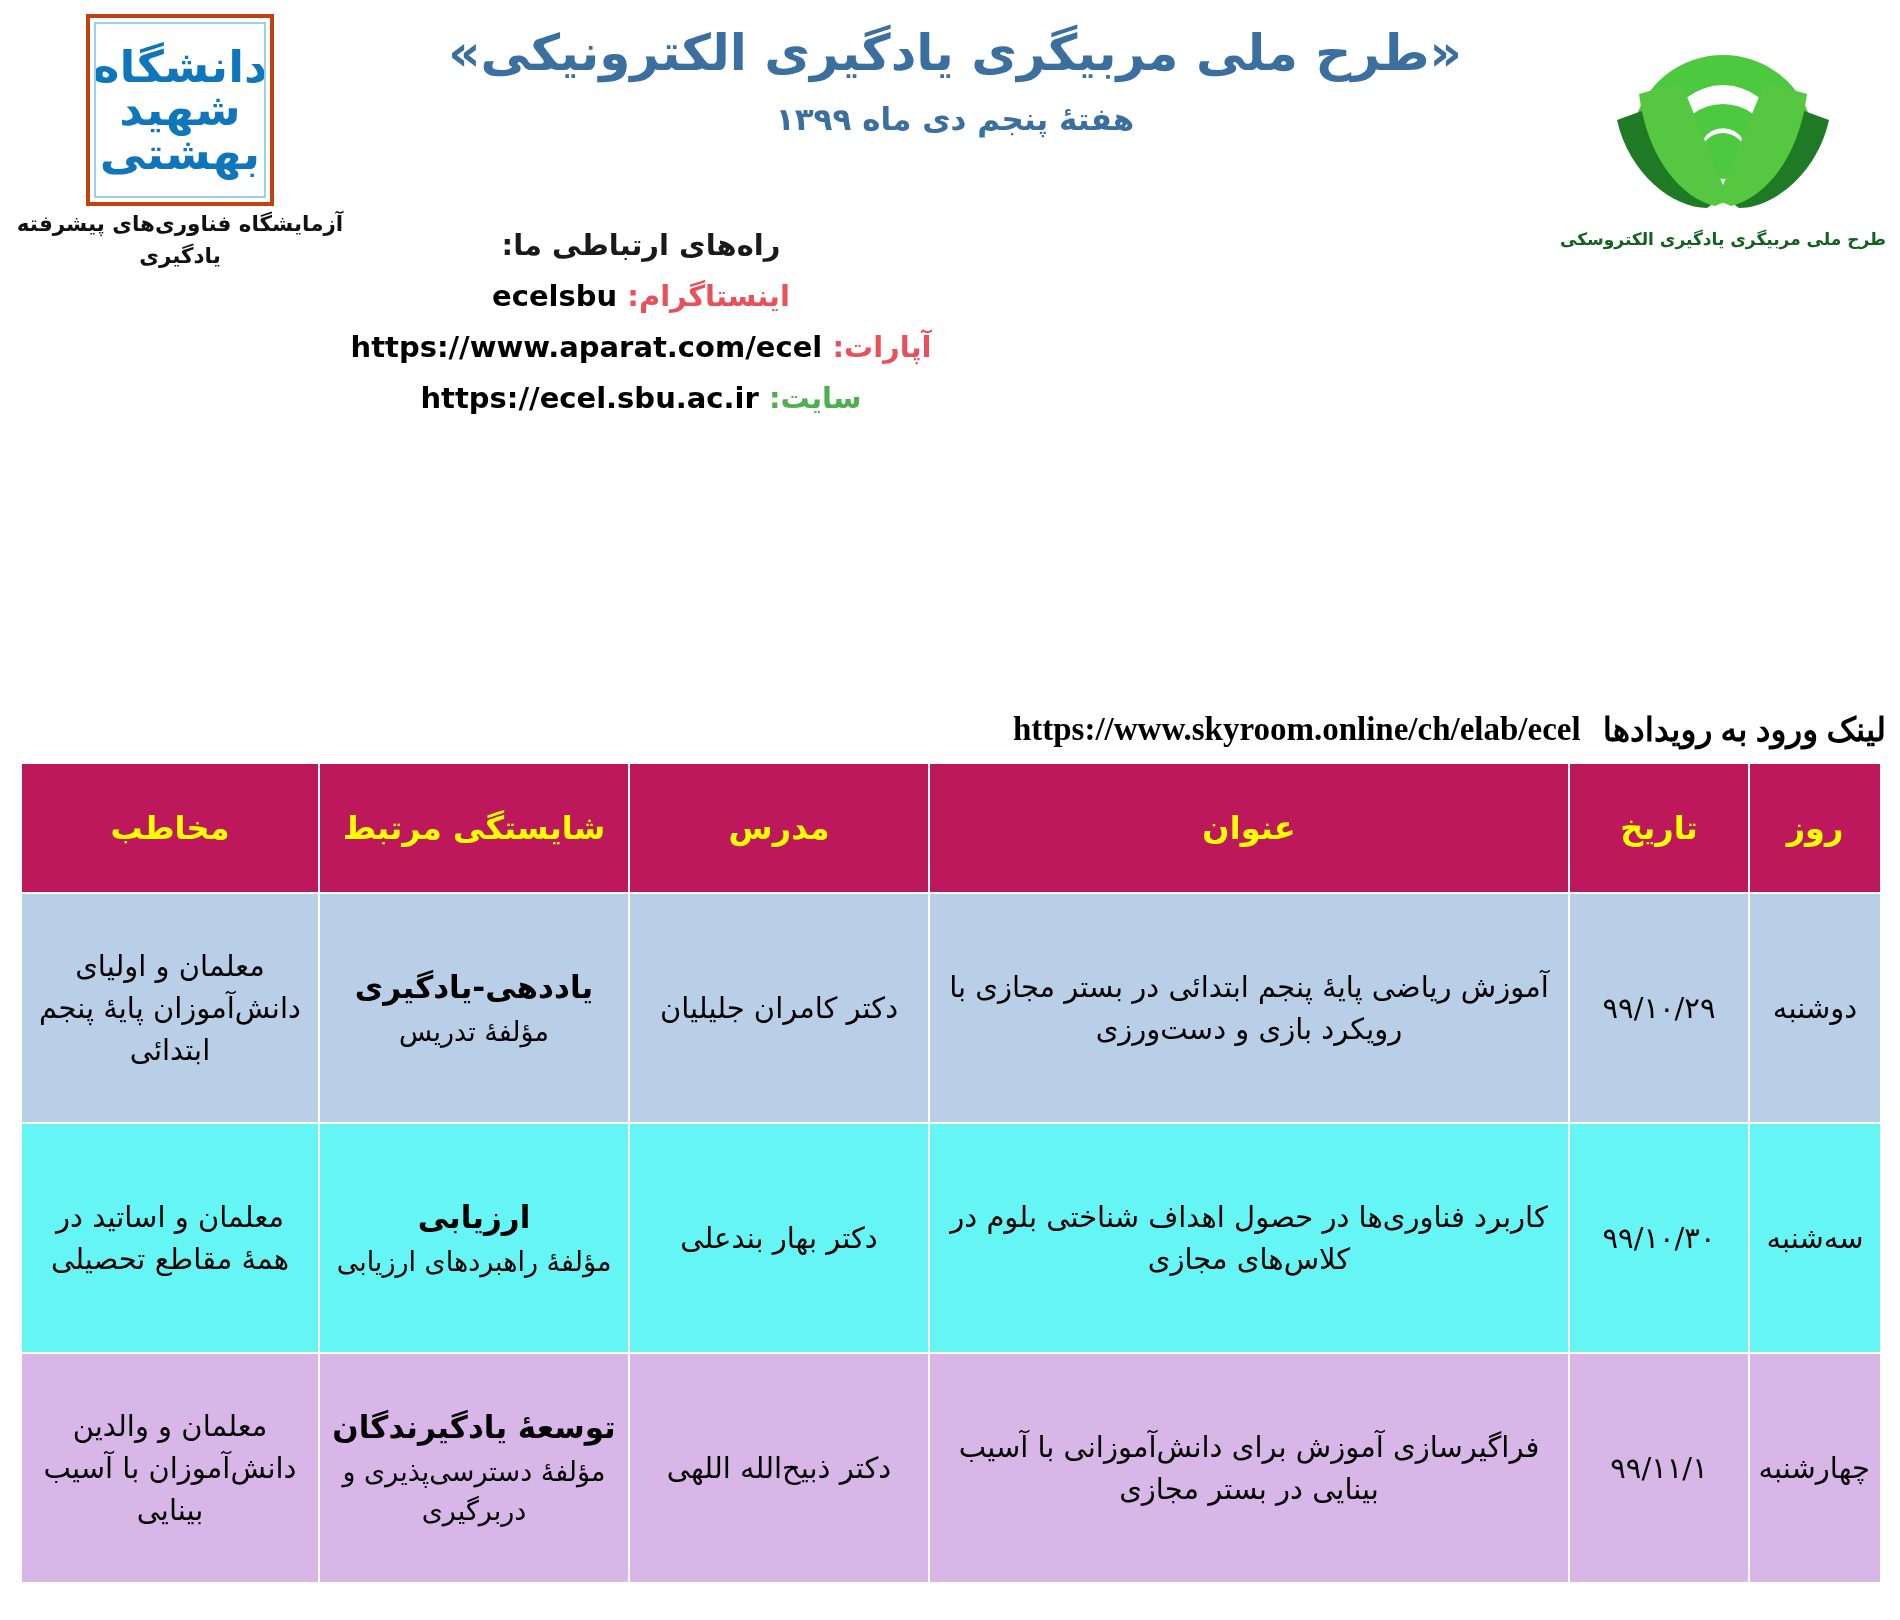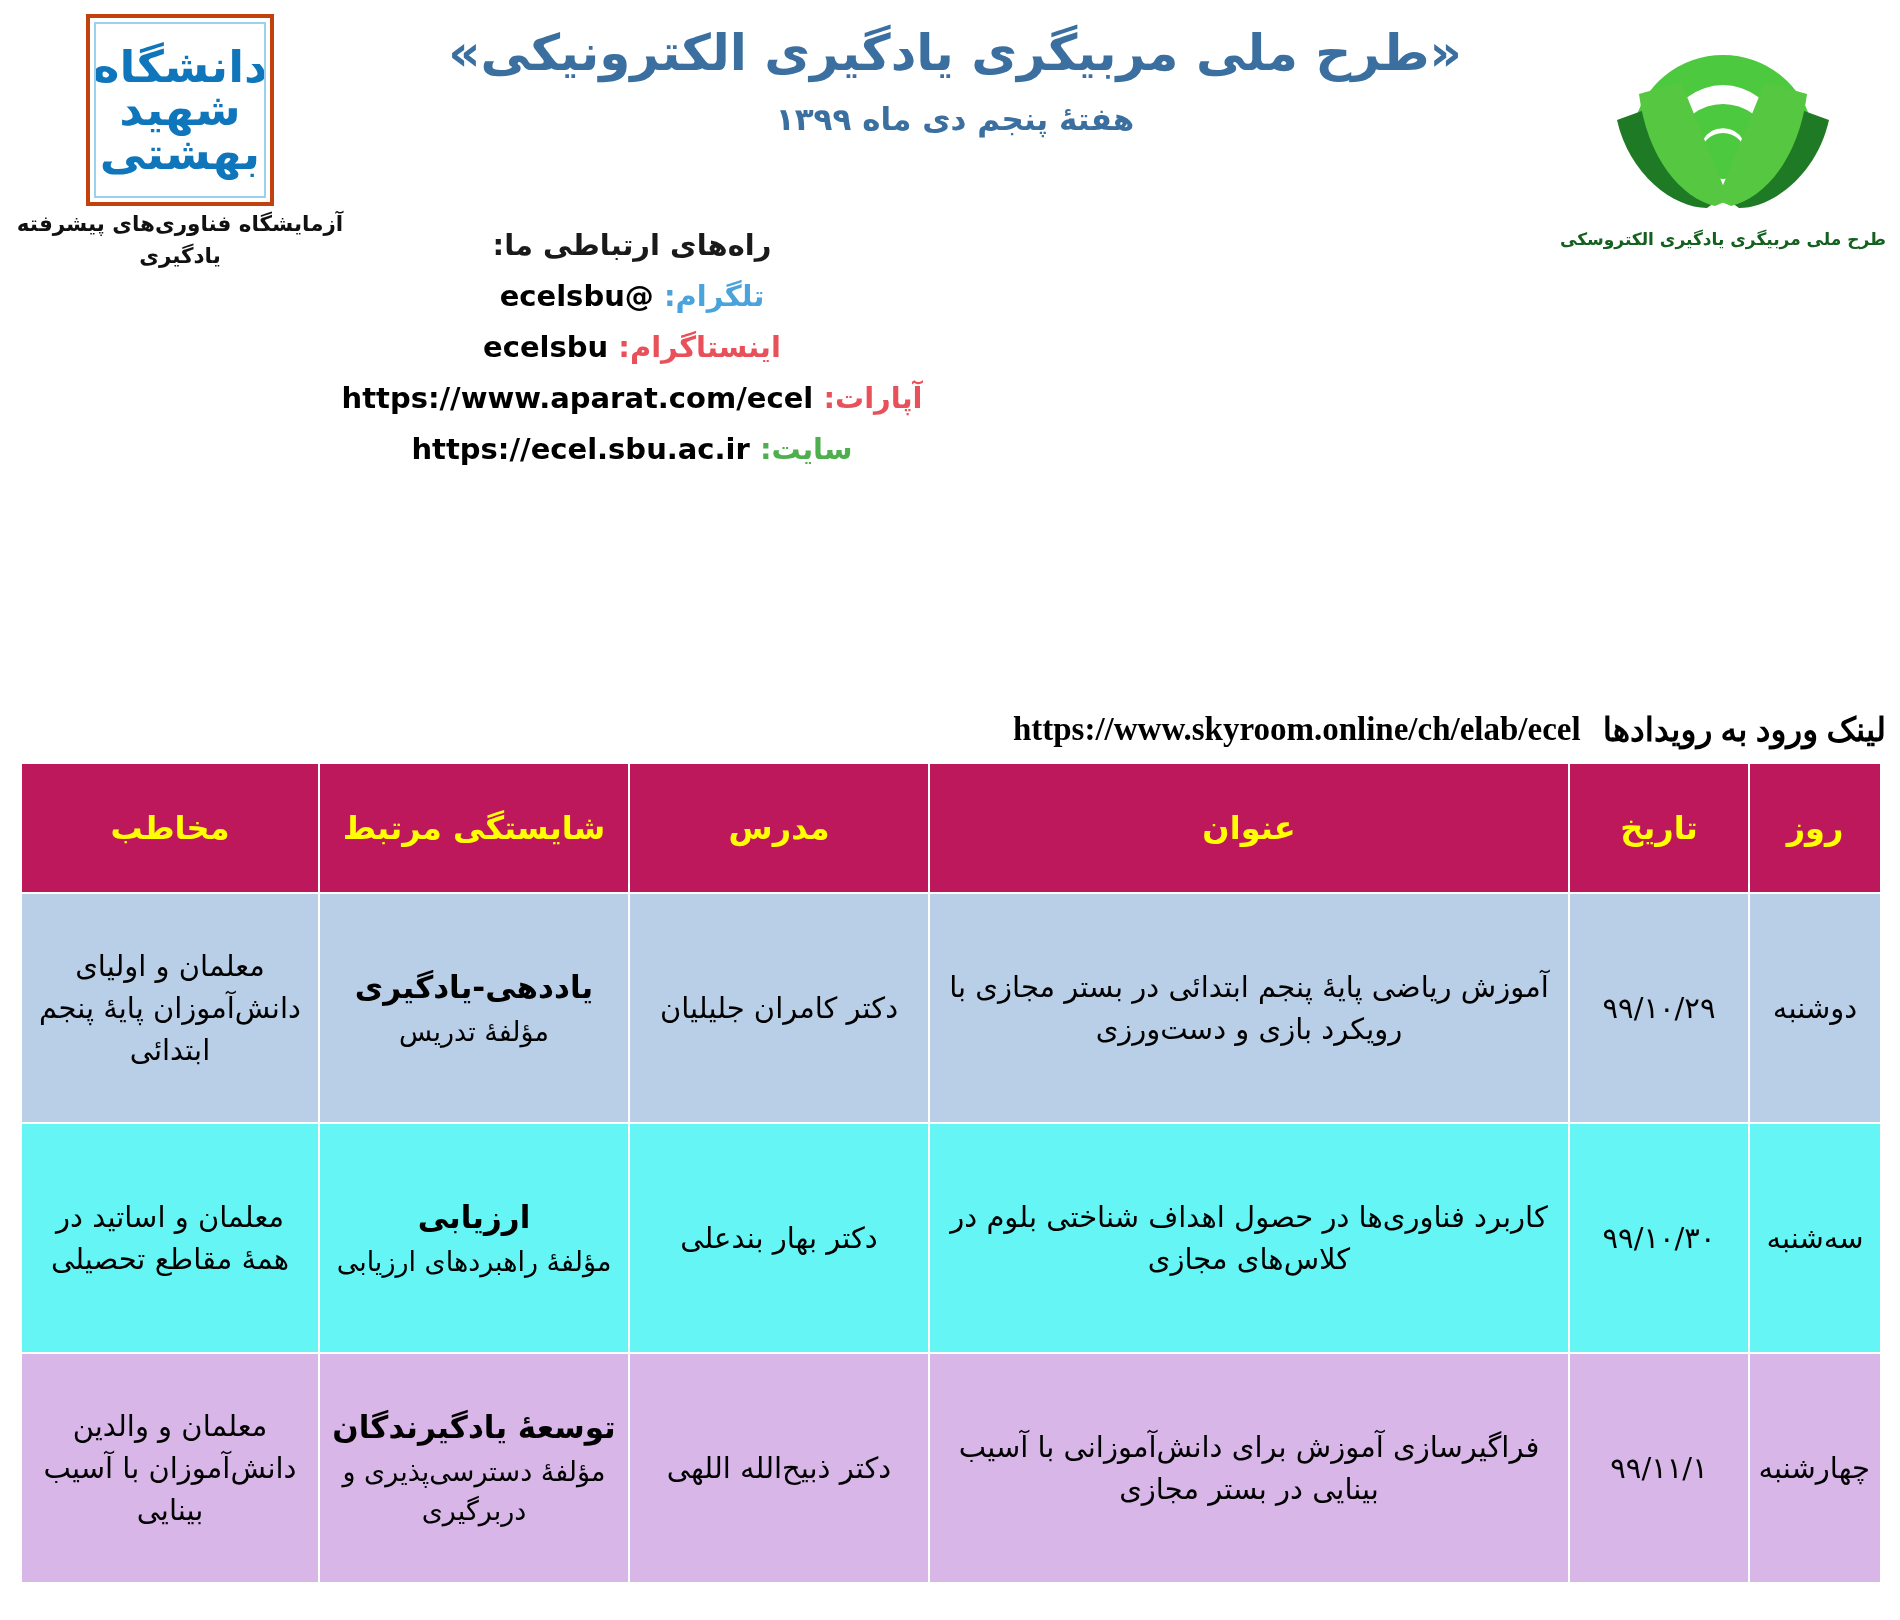--- a/index.html
+++ b/index.html
@@ -116,21 +116,21 @@
     font-weight: bold;
     color: #14601F;
     direction: rtl;
     letter-spacing: -0.5px;
   }
 
   
   .contact {
     position: absolute;
     top: 228px;
-    left: 2px;
+    left: 11px;
     width: 1260px;
     direction: rtl;
     text-align: center;
   }
   .contact-title {
     font-size: 29px;
     font-weight: bold;
     color: #1a1a1a;
     padding-right: 0px;
     margin-bottom: 20px;
@@ -274,24 +274,20 @@
           <path d="M204 86 L162 74 L114 192 L128 198 C162 190 196 150 204 86 Z" fill="#55C741"></path>
         </svg>
       </div>
       <div class="ecel-caption">طرح ملی مربیگری یادگیری الکتروسکی</div>
     </div>
   </div>
 
   <div class="contact">
     <div class="contact-title">راه‌های ارتباطی ما:</div>
 
-    <div class="contact-row">
-      <span class="contact-label lbl-telegram">تلگرام</span><span class="contact-label lbl-telegram">:</span>
-      <span class="contact-value">@ecelsbu</span>
-    </div>
 
     <div class="contact-row">
       <span class="contact-label lbl-instagram">اینستاگرام</span><span class="contact-label lbl-instagram">:</span>
       <span class="contact-value">ecelsbu</span>
     </div>
 
     <div class="contact-row">
       <span class="contact-label lbl-aparat">آپارات</span><span class="contact-label lbl-aparat">:</span>
       <span class="contact-value">https://www.aparat.com/ecel</span>
     </div>

